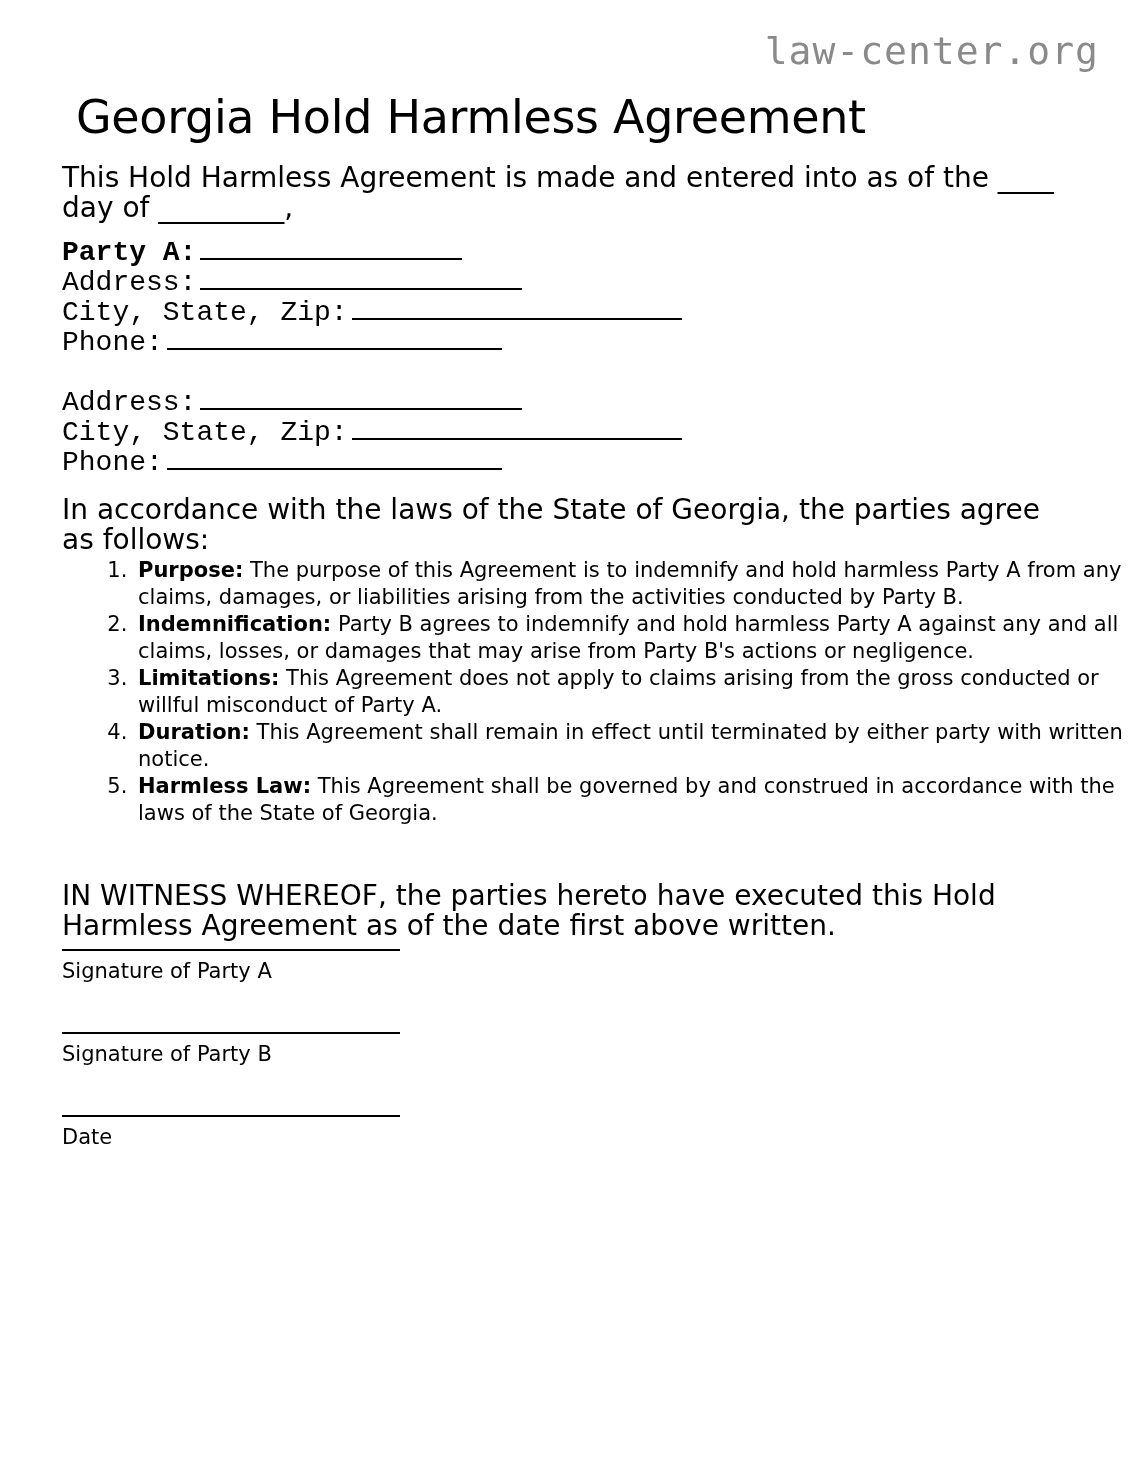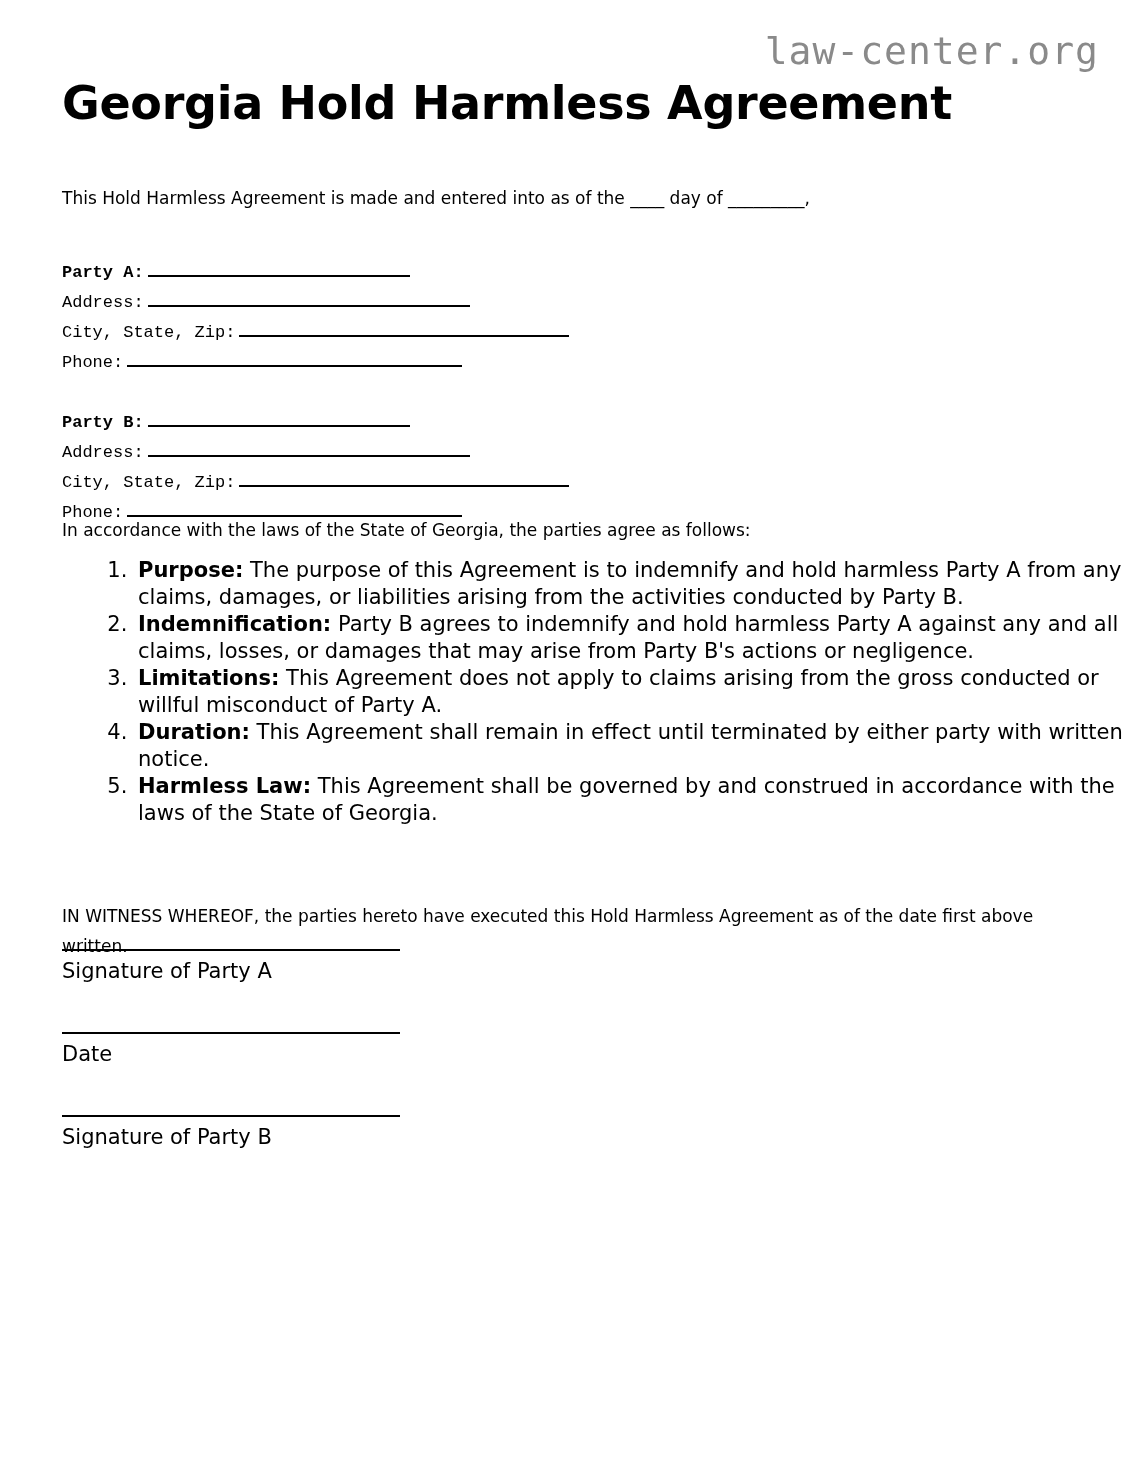--- a/index.html
+++ b/index.html
@@ -38,39 +38,38 @@
   }
 
   .content {
     position: absolute;
     left: 62px;
     top: 0;
     width: 1008px;
   }
 
   h1.doc-title {
-    margin: 0;
+    margin: 14px;
     padding: 0;
     position: absolute;
     top: 79px;
     left: 0;
     font-size: 46px;
-    font-weight: bold;
+    font-weight: normal;
     letter-spacing: -0.3px;
     line-height: 1.05;
     white-space: nowrap;
   }
 
   .body-block {
     position: absolute;
     left: 0;
     width: 1008px;
-    font-size: 17px;
+    font-size: 28px;
     line-height: 30px;
-    margin-top: 20px;
   }
 
   .intro { top: 163px; }
 
   .parties { top: 238px; }
 
   .party-group { margin: 0; }
   .party-gap { height: 30px; }
 
   .field-line {
@@ -158,23 +157,20 @@
         </div>
         <div class="field-line">
           <span>Phone:</span><span class="blank blank-phone"></span>
         </div>
       </div>
 
       <div class="party-gap"></div>
 
       <div class="party-group">
         <div class="field-line">
-          <span class="field-label-bold">Party B:</span><span class="blank blank-partyname"></span>
-        </div>
-        <div class="field-line">
           <span>Address:</span><span class="blank blank-address"></span>
         </div>
         <div class="field-line">
           <span>City, State, Zip:</span><span class="blank blank-citystate"></span>
         </div>
         <div class="field-line">
           <span>Phone:</span><span class="blank blank-phone"></span>
         </div>
       </div>
 
@@ -207,22 +203,22 @@
 
     <div class="body-block witness">IN WITNESS WHEREOF, the parties hereto have executed this Hold Harmless Agreement as of the date first above written.</div>
 
     <div class="sig-block">
       <div class="sig-item">
         <div class="sig-rule"></div>
         <div class="sig-caption">Signature of Party A</div>
       </div>
       <div class="sig-item">
         <div class="sig-rule"></div>
-        <div class="sig-caption">Date</div>
+        <div class="sig-caption">Signature of Party B</div>
       </div>
       <div class="sig-item">
         <div class="sig-rule"></div>
-        <div class="sig-caption">Signature of Party B</div>
+        <div class="sig-caption">Date</div>
       </div>
     </div>
 
   </div>
 </div>
 
 </body></html>

